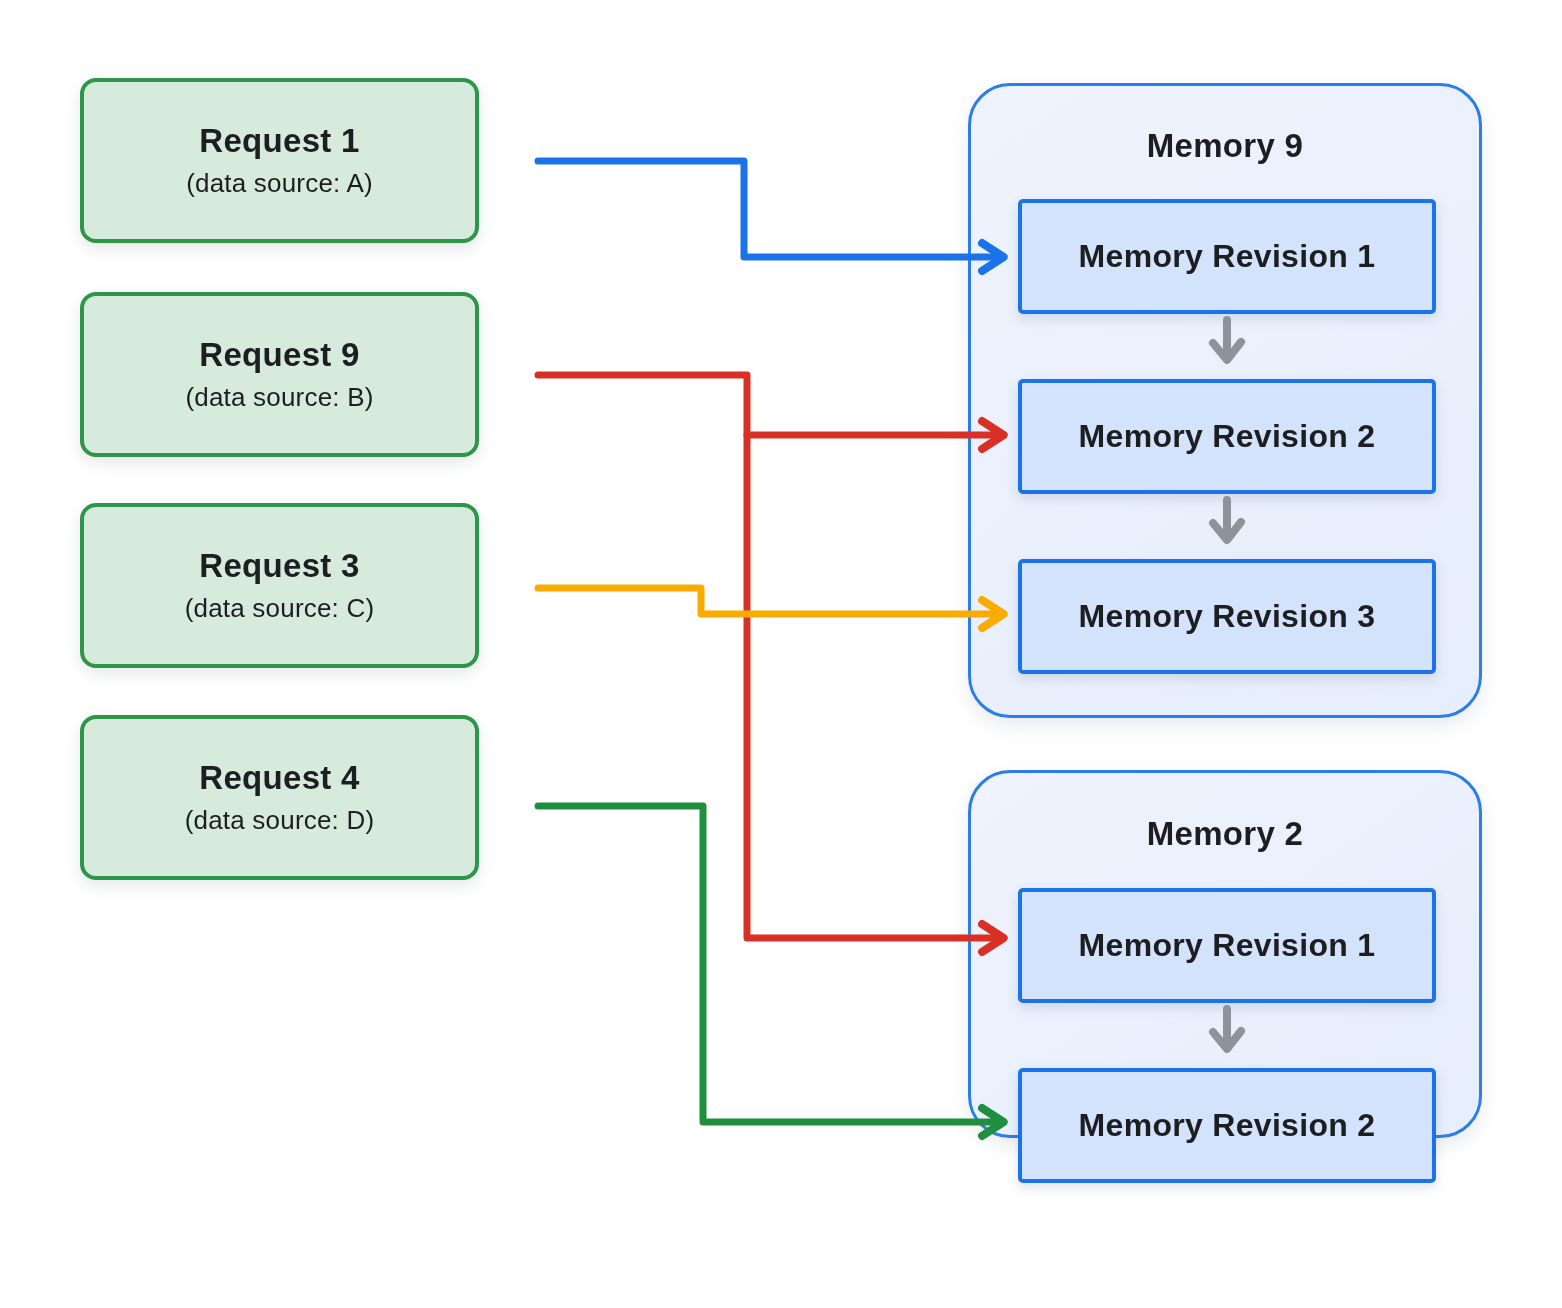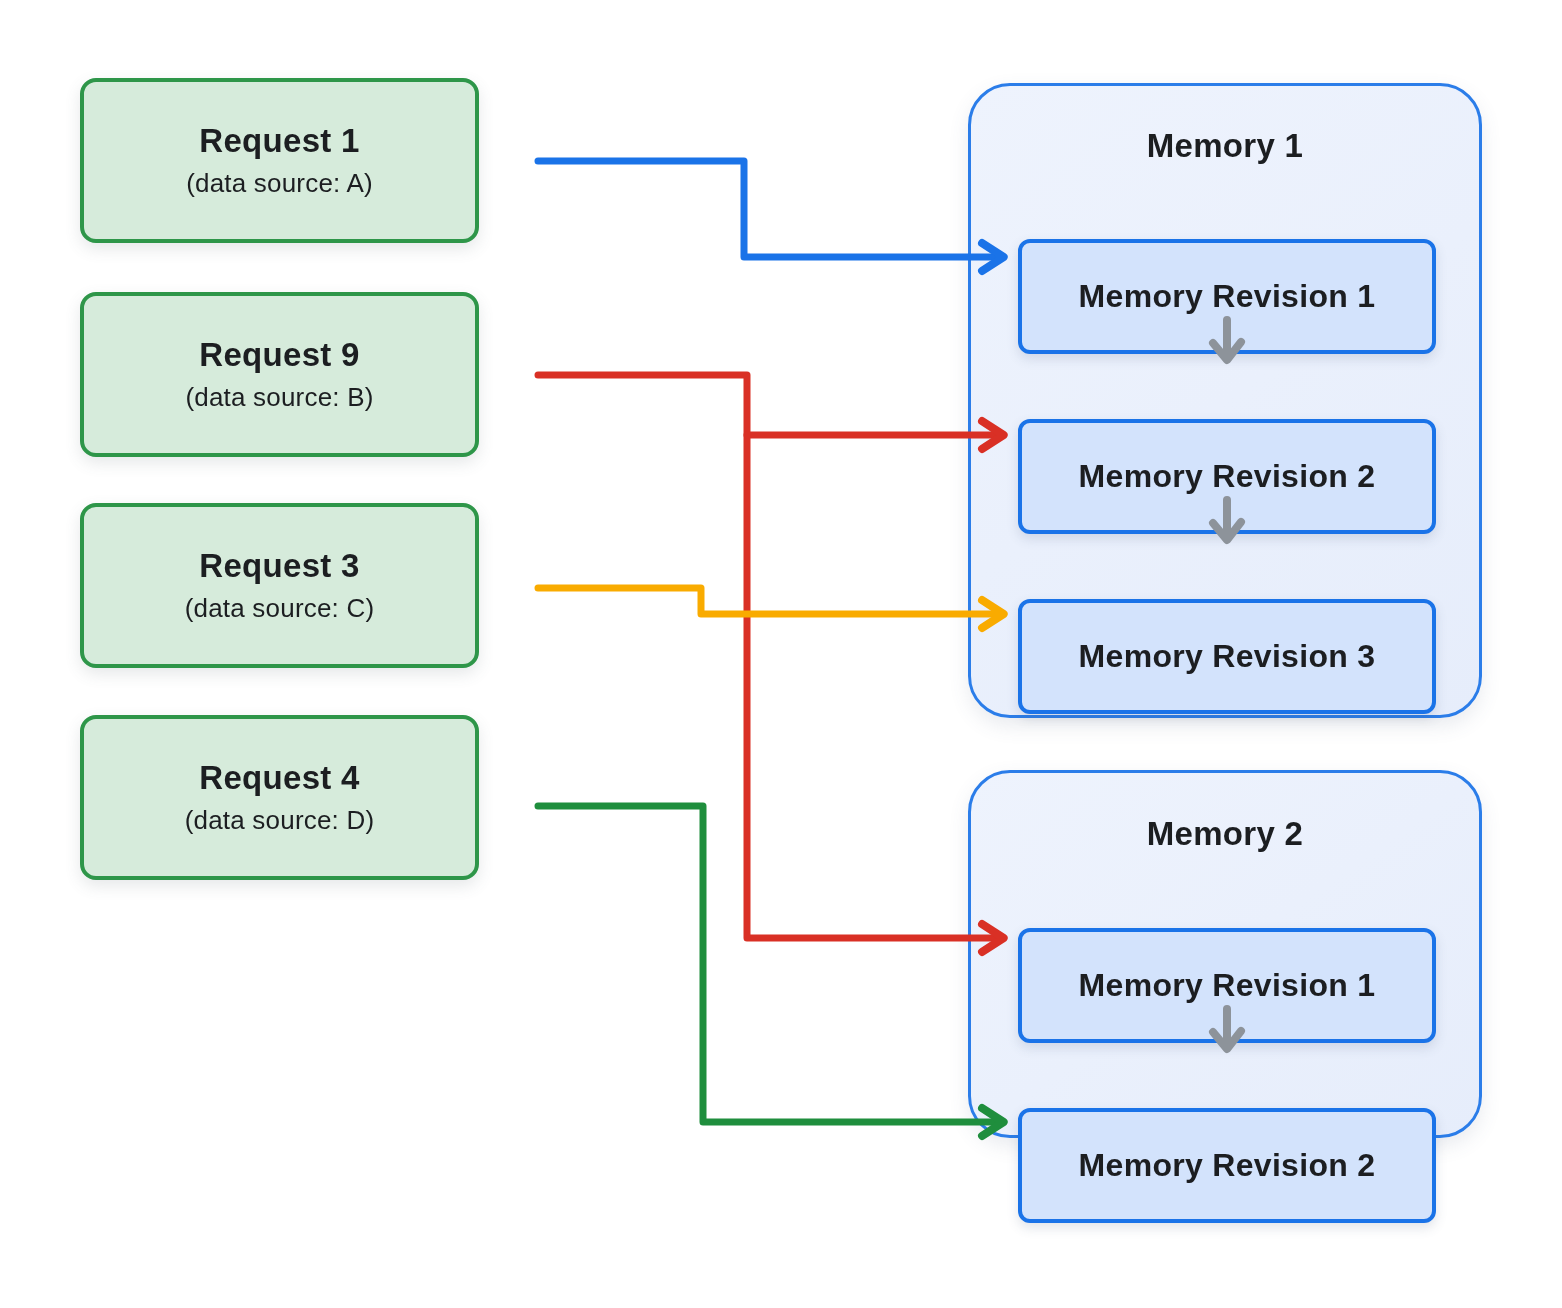--- a/index.html
+++ b/index.html
@@ -77,29 +77,28 @@
   .m2 .memory-title { top: 42px; }
 
   .revision-box {
     position: absolute;
     left: 47px;
     width: 418px;
     height: 115px;
     box-sizing: border-box;
     background: #d3e3fc;
     border: 4px solid #1a73e8;
-    border-radius: 12px;
+    border-radius: 5px;
     display: flex;
     align-items: center;
     justify-content: center;
     font-size: 32px;
     font-weight: 600;
     letter-spacing: 0.3px;
     box-shadow: 0 5px 12px rgba(70, 90, 120, 0.16);
-    margin-top: 40px;
   }
   .m1 .rev-0 { top: 113px; }
   .m1 .rev-1 { top: 293px; }
   .m1 .rev-2 { top: 473px; }
   .m2 .rev-0 { top: 115px; }
   .m2 .rev-1 { top: 295px; }
 
   .flow-arrow {
     position: absolute;
     left: 232px;
@@ -135,21 +134,21 @@
   <div class="request-box r3">
     <div class="req-title">Request 3</div>
     <div class="req-subtitle">(data source: C)</div>
   </div>
   <div class="request-box r4">
     <div class="req-title">Request 4</div>
     <div class="req-subtitle">(data source: D)</div>
   </div>
 
   <div class="memory-box m1">
-    <div class="memory-title">Memory 1</div>
+    <div class="memory-title">Memory 9</div>
     <div class="revision-box rev-0">Memory Revision 1</div>
     <svg class="flow-arrow fa-0" viewBox="0 0 48 54">
       <path d="M24 4 V 40 M 10 27 L 24 44 L 38 26" fill="none" stroke="#8d939a" stroke-width="8" stroke-linecap="round" stroke-linejoin="round"></path>
     </svg>
     <div class="revision-box rev-1">Memory Revision 2</div>
     <svg class="flow-arrow fa-1" viewBox="0 0 48 54">
       <path d="M24 4 V 40 M 10 27 L 24 44 L 38 26" fill="none" stroke="#8d939a" stroke-width="8" stroke-linecap="round" stroke-linejoin="round"></path>
     </svg>
     <div class="revision-box rev-2">Memory Revision 3</div>
   </div>

